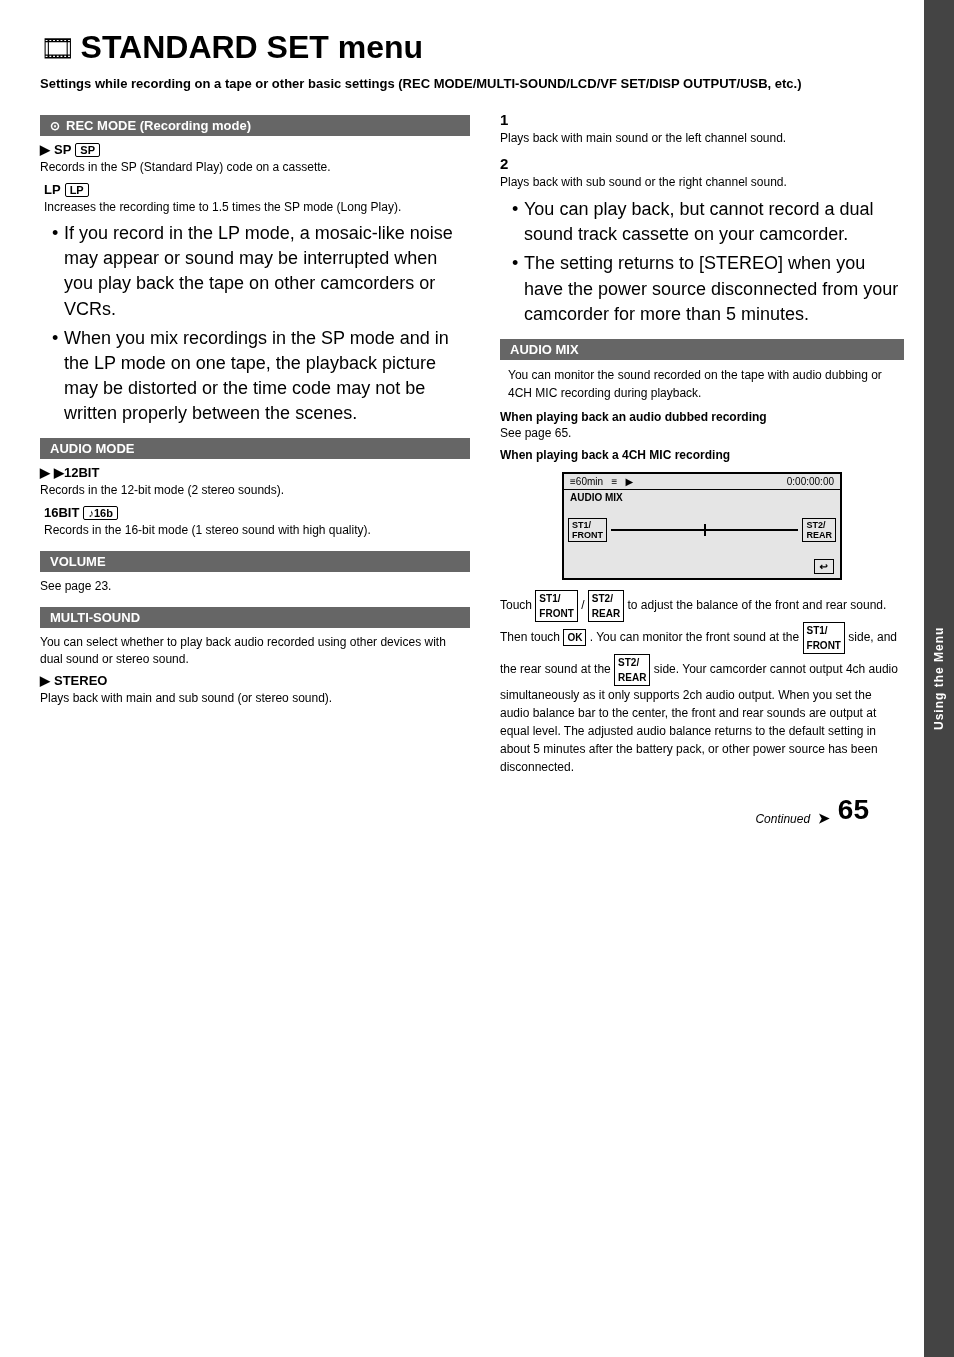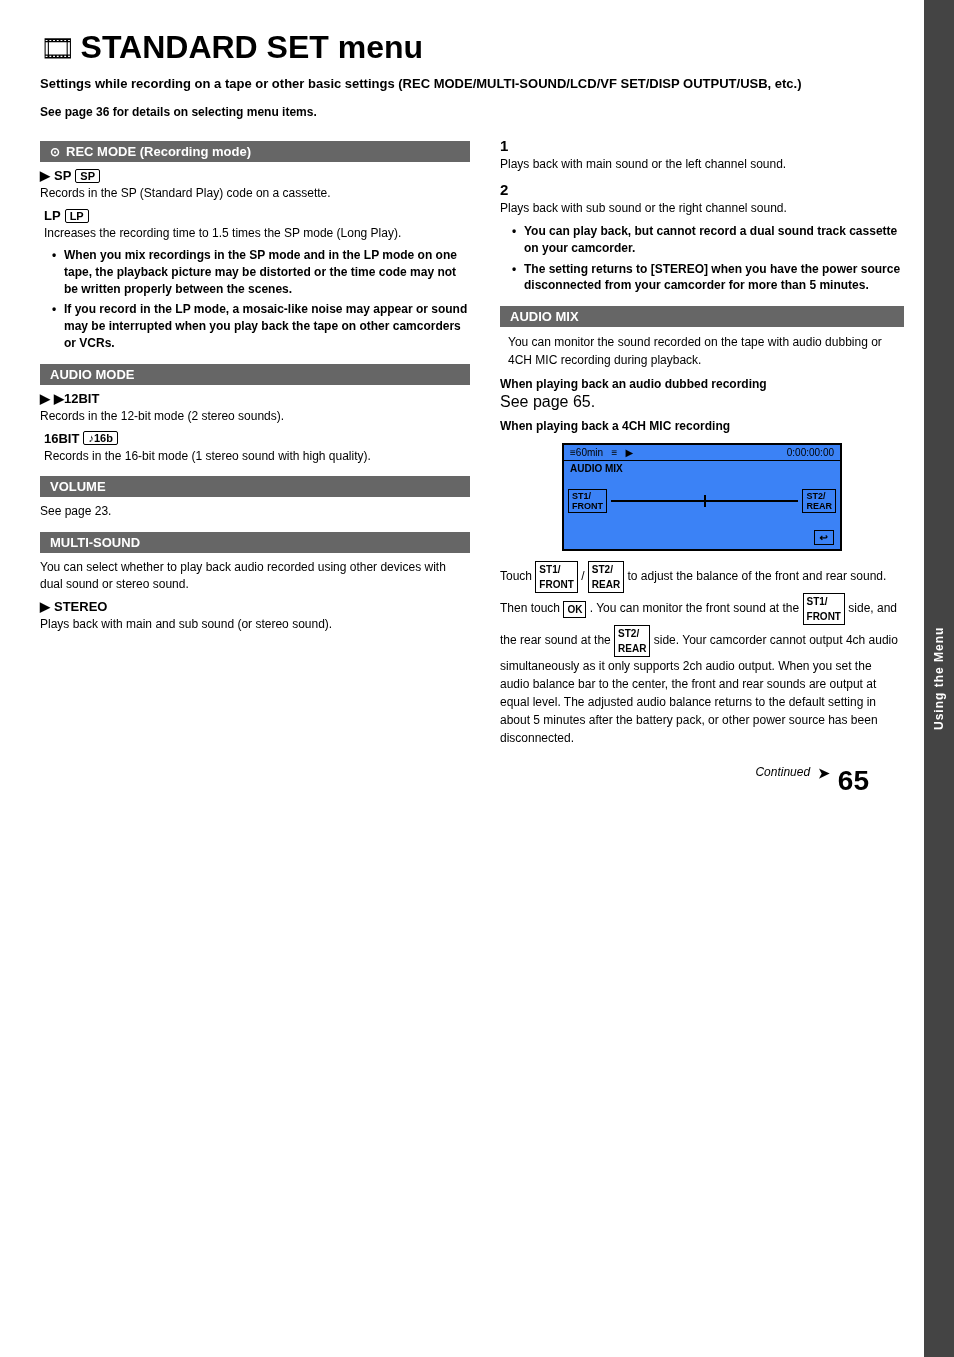--- a/index.html
+++ b/index.html
@@ -121,26 +121,25 @@
       font-size: 12px;
       line-height: 1.4;
       margin-bottom: 4px;
       margin-left: 0;
     }
     .bullet-list {
       margin: 5px 0 5px 12px;
       list-style: none;
     }
     .bullet-list li {
-      font-size: 12px;
+      font-size: 18px;
       line-height: 1.4;
       margin-bottom: 4px;
       padding-left: 12px;
       position: relative;
-      font-weight: bold;
     }
     .bullet-list li::before {
       content: '•';
       position: absolute;
       left: 0;
     }
     
     .number-item {
       margin: 8px 0 2px 0;
     }
@@ -159,29 +158,29 @@
       font-size: 12px;
       line-height: 1.5;
       margin: 6px 8px;
     }
     .sub-section-title {
       font-size: 12px;
       font-weight: bold;
       margin: 8px 0 2px 0;
     }
     .see-page {
-      font-size: 16px;
+      font-size: 12px;
       margin-bottom: 6px;
     }
     
     .display-mockup {
       border: 2px solid #000;
       width: 280px;
       margin: 10px auto;
-      background: #3b82f6;
+      background: #e5e5e5;
     }
     .display-top-bar {
       display: flex;
       justify-content: space-between;
       padding: 2px 6px;
       font-size: 10px;
       border-bottom: 1px solid #000;
     }
     .display-label {
       font-size: 10px;
@@ -240,21 +239,21 @@
       border: 1.5px solid #000;
       padding: 0 3px;
       font-size: 10px;
       font-weight: bold;
       vertical-align: middle;
     }
     
     .page-footer {
       display: flex;
       justify-content: flex-end;
-      align-items: flex-start;
+      align-items: flex-end;
       margin-top: auto;
       padding-top: 10px;
       padding-right: 35px;
       gap: 8px;
     }
     .continued-text {
       font-style: italic;
       font-size: 12px;
     }
     .continued-arrow {
@@ -280,21 +279,20 @@
 <div class="page-container">
   <div class="main-content">
 
     <div class="header-row">
       <span class="header-icon">🎞</span>
       <span class="header-title">STANDARD SET menu</span>
     </div>
 
     <div class="header-subtitle">Settings while recording on a tape or other basic settings (REC MODE/MULTI-SOUND/LCD/VF SET/DISP OUTPUT/USB, etc.)</div>
 
-    <div class="intro-text bold-link">See page 36 for details on selecting menu items.</div>
 
     <div class="two-column">
 
       <div class="left-col">
 
         <div class="section-header">
           <span class="section-icon">⊙</span>
           <span>REC MODE (Recording mode)</span>
         </div>
 
@@ -305,22 +303,22 @@
         </div>
         <div class="item-desc">Records in the SP (Standard Play) code on a cassette.</div>
 
         <div class="item-title subsection-item">
           <span>LP</span>
           <span class="item-badge">LP</span>
         </div>
         <div class="item-desc subsection-item">Increases the recording time to 1.5 times the SP mode (Long Play).</div>
 
         <ul class="bullet-list">
+          <li>If you record in the LP mode, a mosaic-like noise may appear or sound may be interrupted when you play back the tape on other camcorders or VCRs.</li>
           <li>When you mix recordings in the SP mode and in the LP mode on one tape, the playback picture may be distorted or the time code may not be written properly between the scenes.</li>
-          <li>If you record in the LP mode, a mosaic-like noise may appear or sound may be interrupted when you play back the tape on other camcorders or VCRs.</li>
         </ul>
 
         <div class="section-header">
           <span>AUDIO MODE</span>
         </div>
 
         <div class="item-title">
           <span class="arrow-right">▶</span>
           <span>▶12BIT</span>
         </div>

